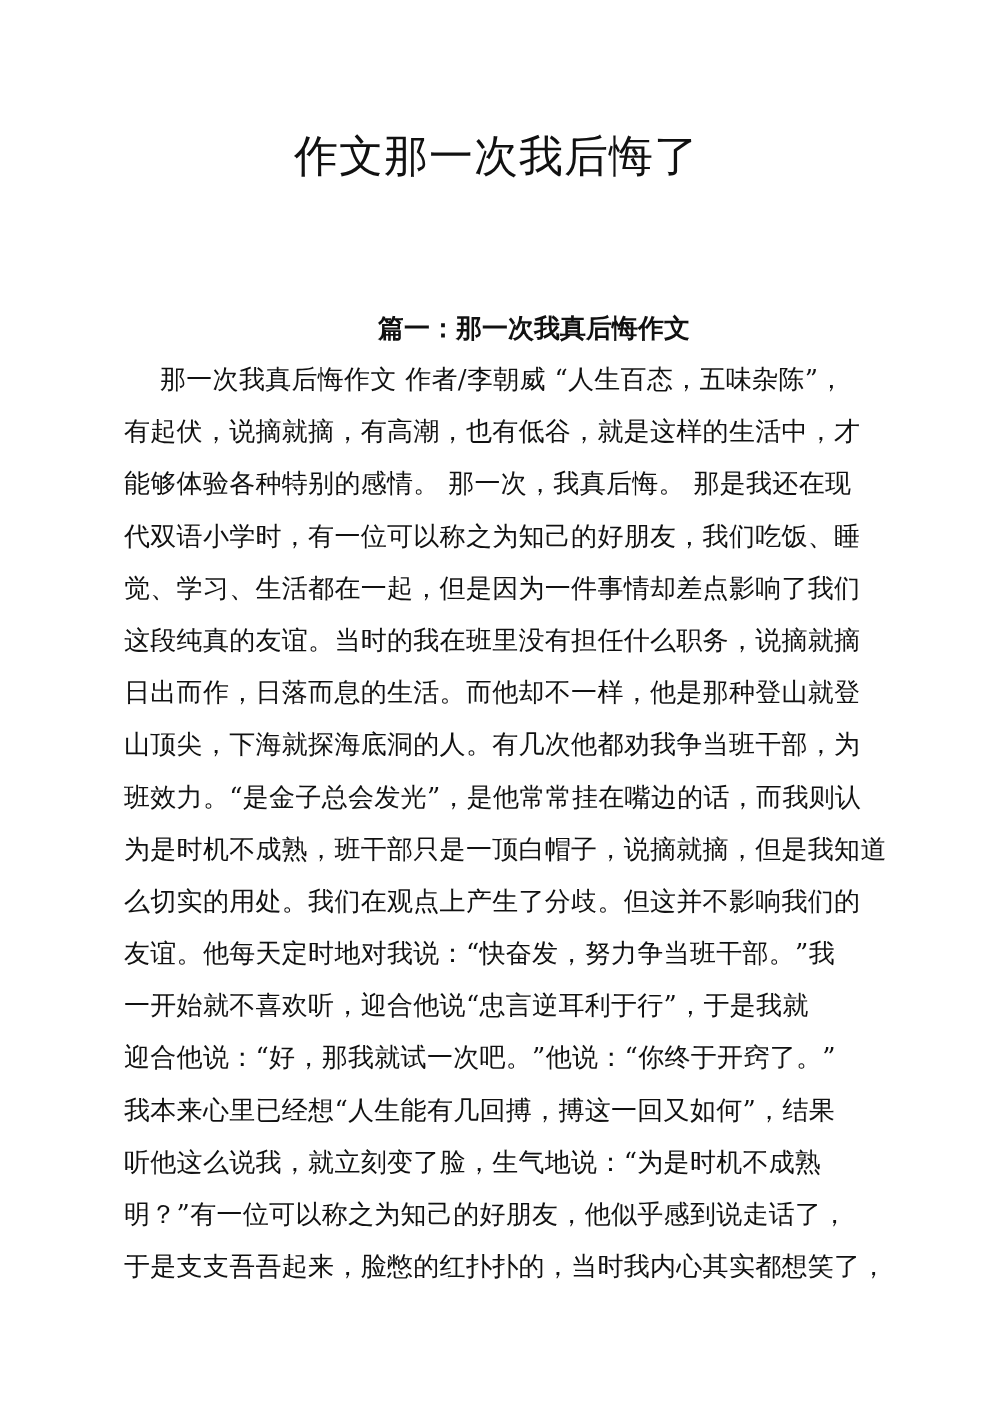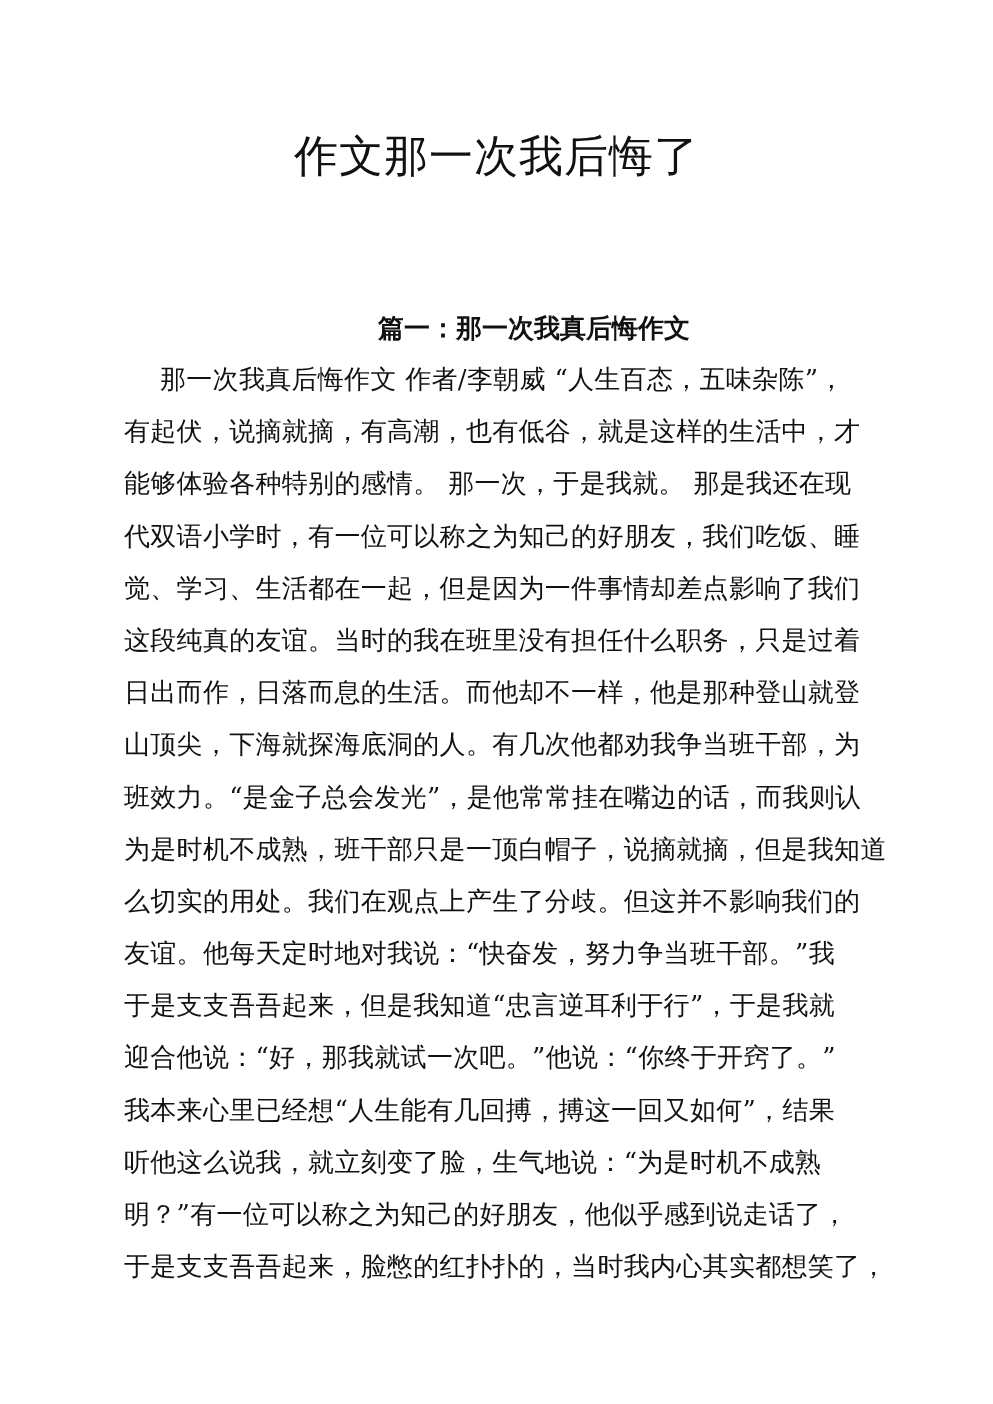--- a/index.html
+++ b/index.html
@@ -65,30 +65,30 @@
   </style>
 </head>
 <body>
 
 <div class="page">
   <h1 class="title">作文那一次我后悔了</h1>
   <h2 class="subtitle">篇一：那一次我真后悔作文</h2>
   <ul class="body-text">
     <li class="line indent">那一次我真后悔作文  作者/李朝威  “人生百态，五味杂陈”，</li>
     <li class="line">有起伏，说摘就摘，有高潮，也有低谷，就是这样的生活中，才</li>
-    <li class="line">能够体验各种特别的感情。  那一次，于是我就。  那是我还在现</li>
+    <li class="line">能够体验各种特别的感情。  那一次，我真后悔。  那是我还在现</li>
     <li class="line">代双语小学时，有一位可以称之为知己的好朋友，我们吃饭、睡</li>
     <li class="line">觉、学习、生活都在一起，但是因为一件事情却差点影响了我们</li>
-    <li class="line">这段纯真的友谊。当时的我在班里没有担任什么职务，只是过着</li>
+    <li class="line">这段纯真的友谊。当时的我在班里没有担任什么职务，说摘就摘</li>
     <li class="line">日出而作，日落而息的生活。而他却不一样，他是那种登山就登</li>
     <li class="line">山顶尖，下海就探海底洞的人。有几次他都劝我争当班干部，为</li>
     <li class="line">班效力。“是金子总会发光”，是他常常挂在嘴边的话，而我则认</li>
     <li class="line">为是时机不成熟，班干部只是一顶白帽子，说摘就摘，但是我知道</li>
     <li class="line">么切实的用处。我们在观点上产生了分歧。但这并不影响我们的</li>
     <li class="line">友谊。他每天定时地对我说：“快奋发，努力争当班干部。”我</li>
-    <li class="line">于是支支吾吾起来，但是我知道“忠言逆耳利于行”，于是我就</li>
+    <li class="line">一开始就不喜欢听，迎合他说“忠言逆耳利于行”，于是我就</li>
     <li class="line">迎合他说：“好，那我就试一次吧。”他说：“你终于开窍了。”</li>
     <li class="line">我本来心里已经想“人生能有几回搏，搏这一回又如何”，结果</li>
     <li class="line">听他这么说我，就立刻变了脸，生气地说：“为是时机不成熟</li>
     <li class="line">明？”有一位可以称之为知己的好朋友，他似乎感到说走话了，</li>
     <li class="line">于是支支吾吾起来，脸憋的红扑扑的，当时我内心其实都想笑了，</li>
   </ul>
 </div>
 
 </body></html>

